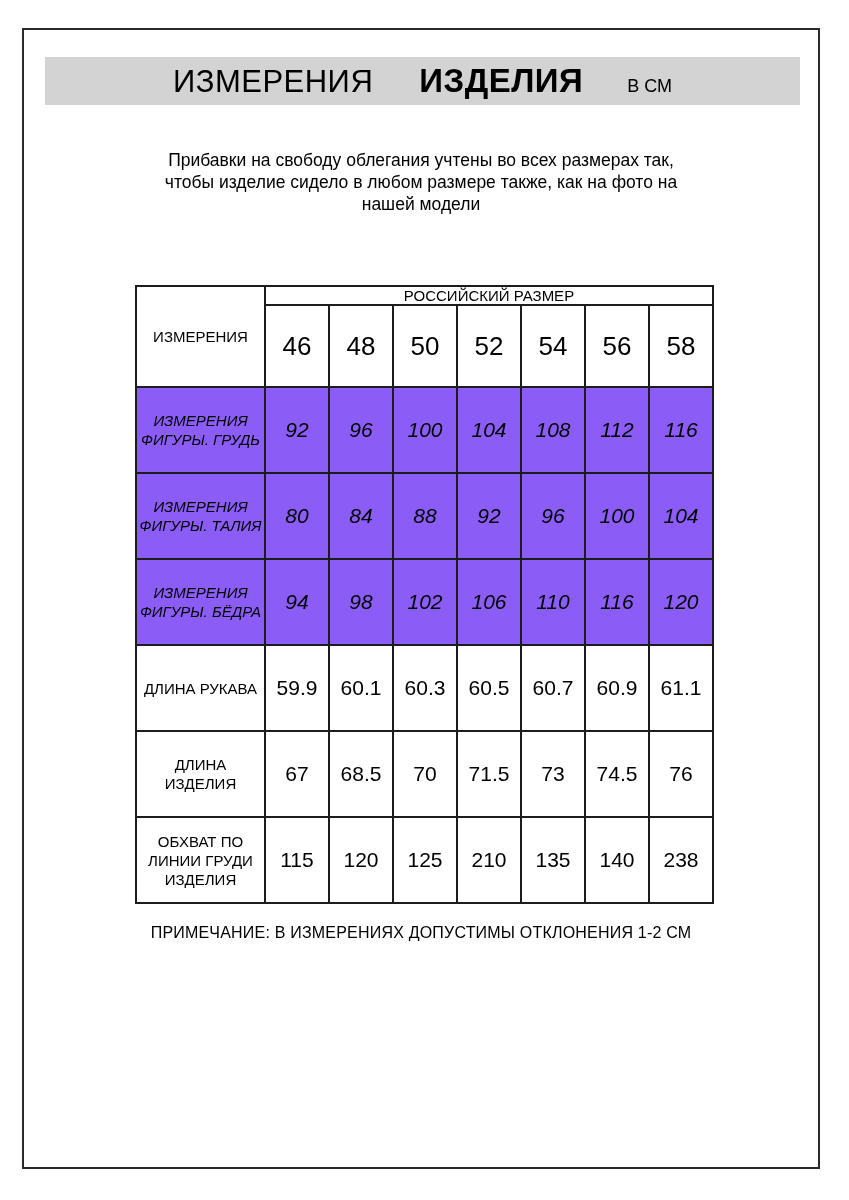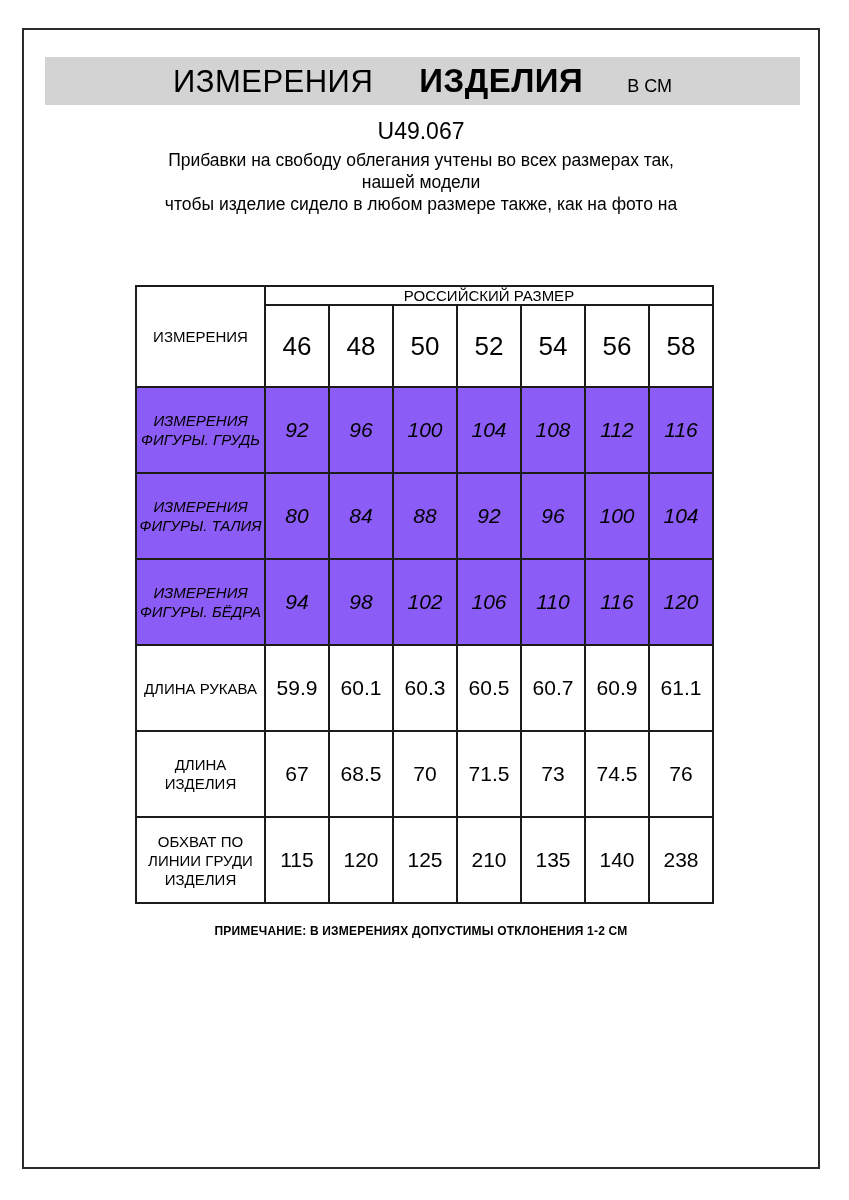--- a/index.html
+++ b/index.html
@@ -48,39 +48,38 @@
   tr.sizes-row    { height:82px; }
   tr.body-row     { height:86px; }
   .corner-cell  { font-size:15px; background:#ffffff; }
   .group-cell   { font-size:15px; }
   .size-cell    { font-size:26px; font-weight:bold; }
   .label-cell   { font-size:15px; line-height:19px; padding:0 5px; }
   .value-cell   { font-size:21px;margin-left:12px; }
   tr.shaded td  { background:#8b5cf6; font-style:italic; }
   .note {
     position:absolute; left:0; right:0; top:894px;
-    text-align:center; font-size:12px; font-weight:bold;
+    text-align:center; font-size:16px; font-weight:normal;
     letter-spacing:0.2px;
   }
 </style>
 </head>
 <body>
 
 <div class="frame">
 
   <div class="title-bar">
     <span class="title-w1">ИЗМЕРЕНИЯ</span><span class="title-w2">ИЗДЕЛИЯ</span><span class="title-w3">В СМ</span>
   </div>
 
-  <div class="article">U49.067</div>
 
   <div class="desc">
     <div>Прибавки на свободу облегания учтены во всех размерах так,</div>
+    <div>чтобы изделие сидело в любом размере также, как на фото на</div>
     <div>нашей модели</div>
-    <div>чтобы изделие сидело в любом размере также, как на фото на</div>
   </div>
 
   <table class="size-table">
     <colgroup>
       <col class="col-label">
       <col class="col-size">
         <col class="col-size">
         <col class="col-size">
         <col class="col-size">
         <col class="col-size">

